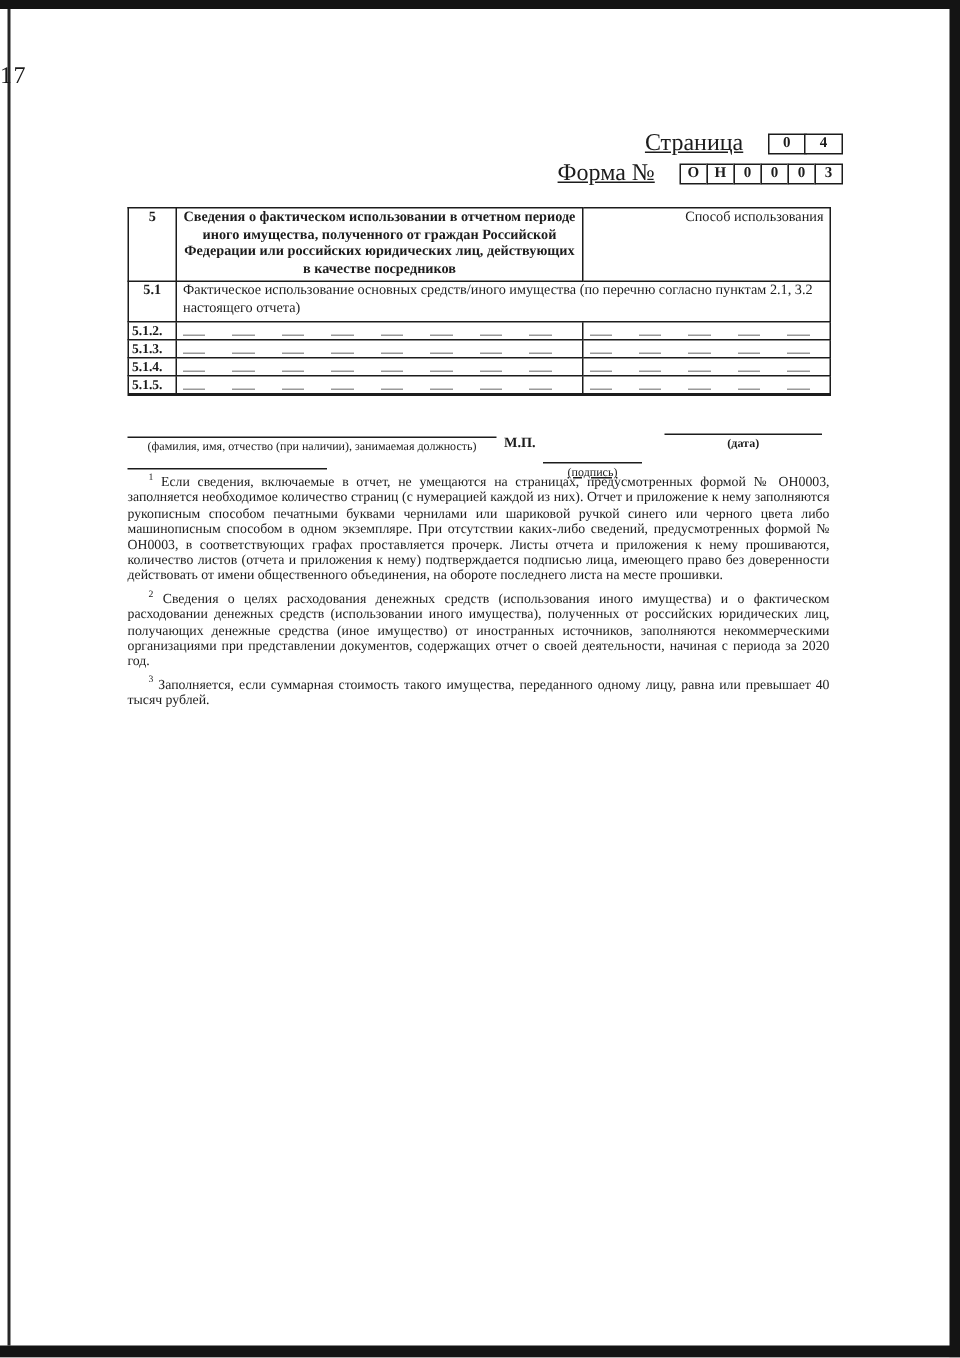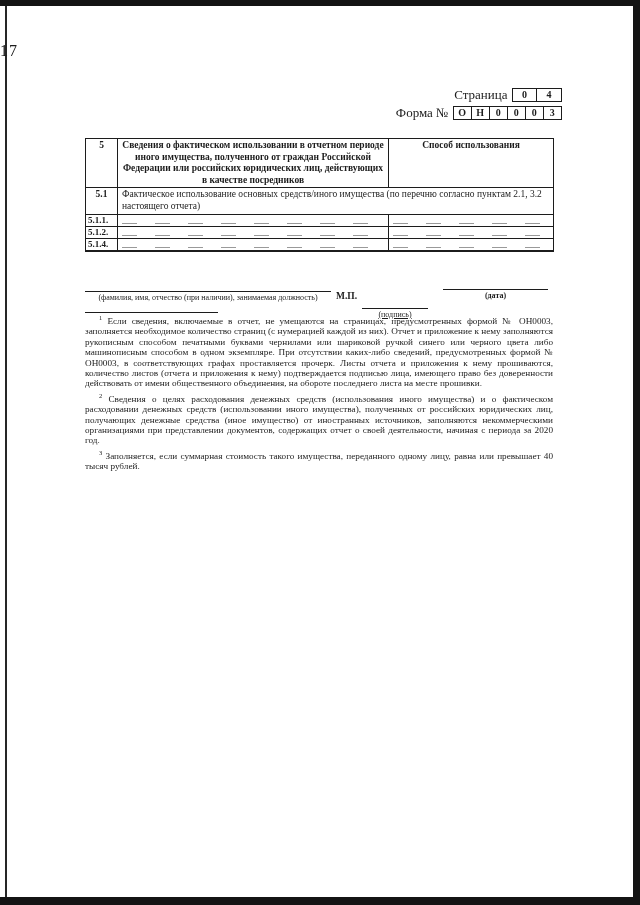--- a/index.html
+++ b/index.html
@@ -20,21 +20,21 @@
   .frame-bottom { position: absolute; left: 0; bottom: 0; width: 640px; height: 8px; background: #141414; }
 
   .page-number {
     position: absolute; top: 42px; left: 0; width: 640px;
     text-align: left; font-size: 16px; letter-spacing: 1px;
   }
 
   
   .meta { position: absolute; top: 87px; right: 78px; }
   .meta-row { display: flex; justify-content: flex-end; align-items: center; margin-bottom: 2px; }
-  .meta-label { font-size: 13px; margin-right: 4px; white-space: nowrap; }
+  .meta-label { font-size: 16px; margin-right: 16px; white-space: nowrap; text-decoration: underline; }
   .meta-boxes { display: flex; }
   .mbox {
     border: 1.5px solid #1c1c1c; height: 12px; box-sizing: content-box;
     display: flex; align-items: center; justify-content: center;
     font-weight: bold; font-size: 10px; line-height: 12px; background: #fff;
   }
   .mbox + .mbox { margin-left: -1.5px; }
   .mbox.pagebox { width: 24px; }
   .mbox.formbox { width: 17.5px; }
 
@@ -47,21 +47,21 @@
   table.doc-table td {
     border: 1.3px solid #1c1c1c;
     padding: 1px 4px;
     vertical-align: top;
     font-size: 9.5px;
     line-height: 11.5px;
     overflow: hidden;
   }
   td.col-num { width: 32px; text-align: center; font-weight: bold; padding: 1px 1px; }
   td.hdr-title { font-weight: bold; text-align: center; padding: 1px 6px; height: 46px; }
-  td.hdr-method { font-weight: bold; text-align: center; }
+  td.hdr-method { font-weight: normal; text-align: right; }
   td.sub-text { text-align: left; padding: 1px 5px; height: 24px; }
   tr.data-row td { height: 9px; line-height: 9px; font-size: 9px; }
   tr.data-row td.col-num { text-align: left; font-weight: bold; padding-left: 2px; white-space: nowrap; }
   
   td.cell-empty {
     background-image: repeating-linear-gradient(90deg, rgba(70,70,70,0.55) 0 15px, rgba(70,70,70,0) 15px 33px);
     background-repeat: no-repeat;
     background-size: 96% 1px;
     background-position: 4px calc(100% - 2px);
   }
@@ -127,31 +127,36 @@
         <tr>
       <td class="col-num">5</td>
       <td class="hdr-title">Сведения о фактическом использовании в отчетном периоде иного имущества, полученного от граждан Российской Федерации или российских юридических лиц, действующих в качестве посредников</td>
       <td class="hdr-method">Способ использования</td>
     </tr>
     <tr>
       <td class="col-num">5.1</td>
       <td class="sub-text" colspan="2">Фактическое использование основных средств/иного имущества (по перечню согласно пунктам 2.1, 3.2 настоящего отчета)</td>
     </tr>
     <tr class="data-row">
-      <td class="col-num">5.1.1.</td>
-      <td class="cell-empty"></td>
-      <td class="cell-empty"></td>
-    </tr>
-    <tr class="data-row">
       <td class="col-num">5.1.2.</td>
       <td class="cell-empty"></td>
       <td class="cell-empty"></td>
     </tr>
     <tr class="data-row">
+      <td class="col-num">5.1.3.</td>
+      <td class="cell-empty"></td>
+      <td class="cell-empty"></td>
+    </tr>
+    <tr class="data-row">
       <td class="col-num">5.1.4.</td>
+      <td class="cell-empty"></td>
+      <td class="cell-empty"></td>
+    </tr>
+    <tr class="data-row">
+      <td class="col-num">5.1.5.</td>
       <td class="cell-empty"></td>
       <td class="cell-empty"></td>
     </tr>
   </tbody>
     </table>
 
   <div class="sig">
     <div class="sig-field sig-name">
       <div class="sig-caption">(фамилия, имя, отчество (при наличии), занимаемая должность)</div>
     </div>

